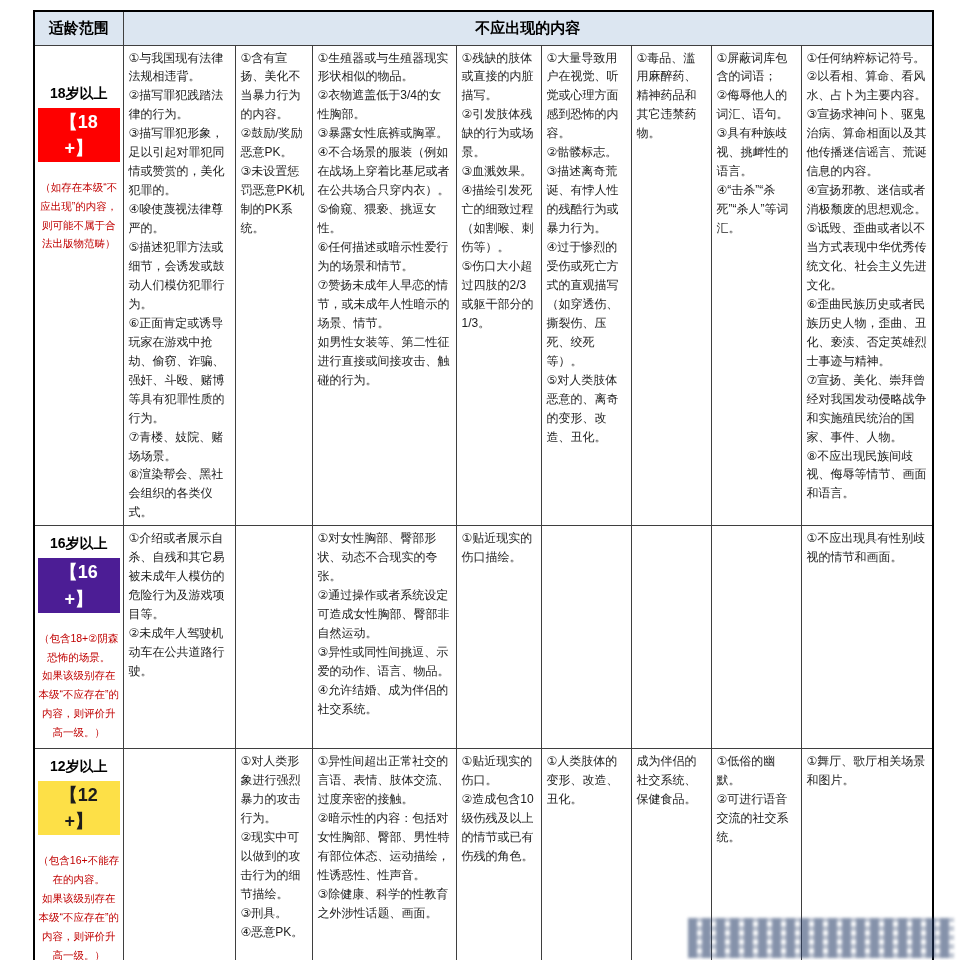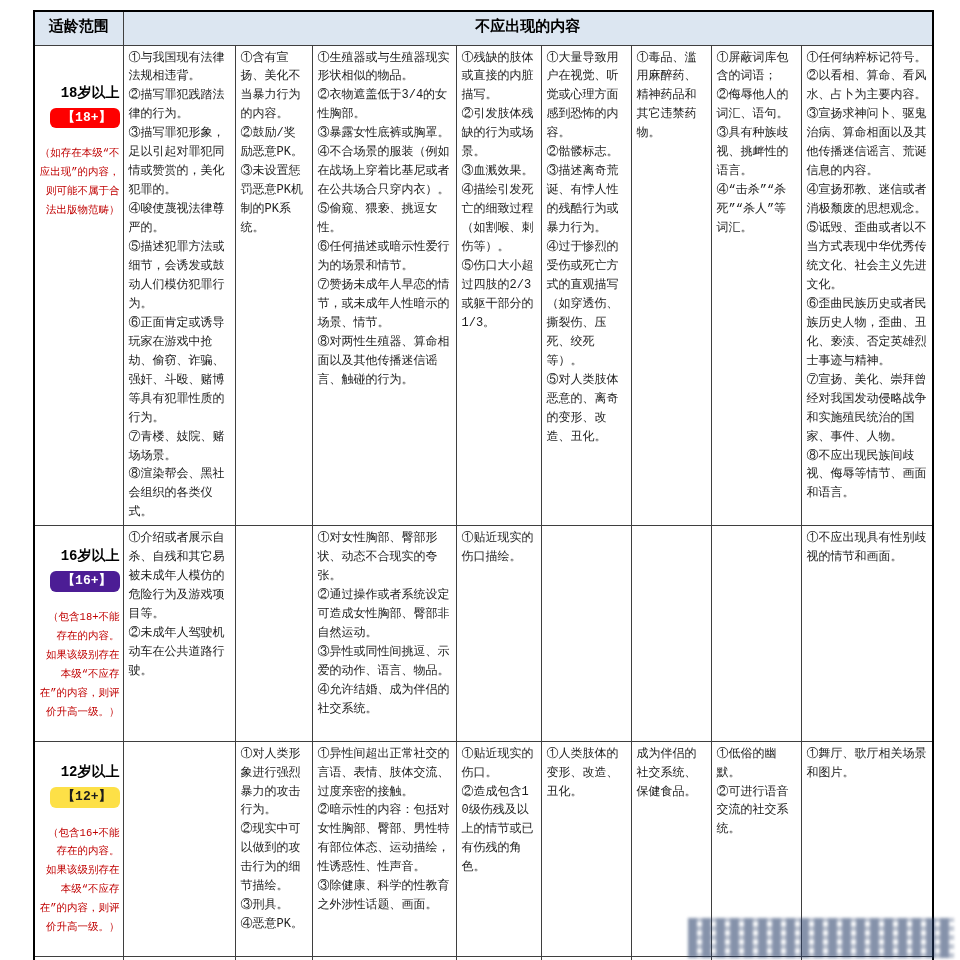--- a/index.html
+++ b/index.html
@@ -1,34 +1,34 @@
 <!DOCTYPE html>
 <html><head>
 <meta charset="utf-8">
 <style>
   * { margin:0; padding:0; box-sizing:border-box; }
   html,body { width:960px; height:960px; background:#ffffff; overflow:hidden;
     font-family:"Liberation Sans","DejaVu Sans",sans-serif; }
-  .page { position:relative; width:960px; height:772px;font-family:Liberation Mono, monospace; }
+  .page { position:relative; width:960px; height:772px; }
 
   table.rating { position:absolute; left:33px; top:10px; width:899px;
     border-collapse:collapse; table-layout:fixed; border:2px solid #000; }
   th, td { border:1px solid #3f3f3f; vertical-align:top; padding:3px 5px;
     color:#1c1c1c; font-size:12px; line-height:1.58; word-break:break-all; }
   thead th { background:#dce6f1; text-align:center; vertical-align:middle;
     font-weight:bold; color:#000; }
   th.h1 { font-size:15px; height:34px; }
   th.h2 { font-size:13px; height:24px; }
   .cell-text { white-space:pre-line; }
 
-  td.scope { text-align:right; padding:19px 3px; }
+  td.scope { text-align:center; padding:6px 3px; }
   td.scope-18 { padding-top:36px; }
   .age-label { font-weight:bold; font-size:14px; color:#000; margin-bottom:4px; }
   .age-badge { display:inline-block; min-width:70px; padding:1px 8px;
-    font-weight:bold; font-size:13px; line-height:1.45;border-radius:6px; }
+    font-weight:bold; font-size:18px; line-height:1.45; }
   .age-note { font-size:10.5px; line-height:1.8; margin-top:16px; }
 
   .watermark { position:absolute; left:438px; top:922px; display:flex;
     align-items:flex-end; gap:19px; color:#c3c3c3; font-size:21px; font-weight:bold;margin-top:40px; }
   .wm-icon { width:26px; height:26px; }
   .smudge { position:absolute; left:688px; top:918px; width:266px; height:40px;
     background:repeating-linear-gradient(90deg,#233a66 0 9px,transparent 9px 14px),
                repeating-linear-gradient(0deg,rgba(35,58,102,.55) 0 5px,transparent 5px 9px);
     opacity:.55; filter:blur(1.4px); }
 </style>
@@ -77,21 +77,21 @@
 ③未设置惩罚恶意PK机制的PK系统。</div>
           </td>
         <td>
             <div class="cell-text">①生殖器或与生殖器现实形状相似的物品。
 ②衣物遮盖低于3/4的女性胸部。
 ③暴露女性底裤或胸罩。
 ④不合场景的服装（例如在战场上穿着比基尼或者在公共场合只穿内衣）。
 ⑤偷窥、猥亵、挑逗女性。
 ⑥任何描述或暗示性爱行为的场景和情节。
 ⑦赞扬未成年人早恋的情节，或未成年人性暗示的场景、情节。
-⑧对两性生殖器、算命相面以及其他传播迷信谣言、触碰的行为。</div>
+如男性女装等、第二性征进行直接或间接攻击、触碰的行为。</div>
           </td>
         <td>
             <div class="cell-text">①残缺的肢体或直接的内脏描写。
 ②引发肢体残缺的行为或场景。
 ③血溅效果。
 ④描绘引发死亡的细致过程（如割喉、刺伤等）。
 ⑤伤口大小超过四肢的2/3或躯干部分的1/3。</div>
           </td>
         <td>
             <div class="cell-text">①大量导致用户在视觉、听觉或心理方面感到恐怖的内容。
@@ -117,21 +117,21 @@
 ⑤诋毁、歪曲或者以不当方式表现中华优秀传统文化、社会主义先进文化。
 ⑥歪曲民族历史或者民族历史人物，歪曲、丑化、亵渎、否定英雄烈士事迹与精神。
 ⑦宣扬、美化、崇拜曾经对我国发动侵略战争和实施殖民统治的国家、事件、人物。
 ⑧不应出现民族间歧视、侮辱等情节、画面和语言。</div>
           </td>
       </tr>
       <tr style="height:153px">
         <td class="scope">
           <div class="age-label">16岁以上</div>
           <span class="age-badge" style="background-color: #4c1d95; color: rgb(255, 255, 255);">【16+】</span>
-          <div class="age-note cell-text" style="color: rgb(192, 0, 0);">（包含18+不能存在的内容。
+          <div class="age-note cell-text" style="color: rgb(192, 0, 0);">（包含18+②阴森恐怖的场景。
 如果该级别存在本级“不应存在”的内容，则评价升高一级。）</div>
         </td>
         <td>
             <div class="cell-text">①介绍或者展示自杀、自残和其它易被未成年人模仿的危险行为及游戏项目等。
 ②未成年人驾驶机动车在公共道路行驶。</div>
           </td>
         <td>
             <div class="cell-text"></div>
           </td>
         <td>

